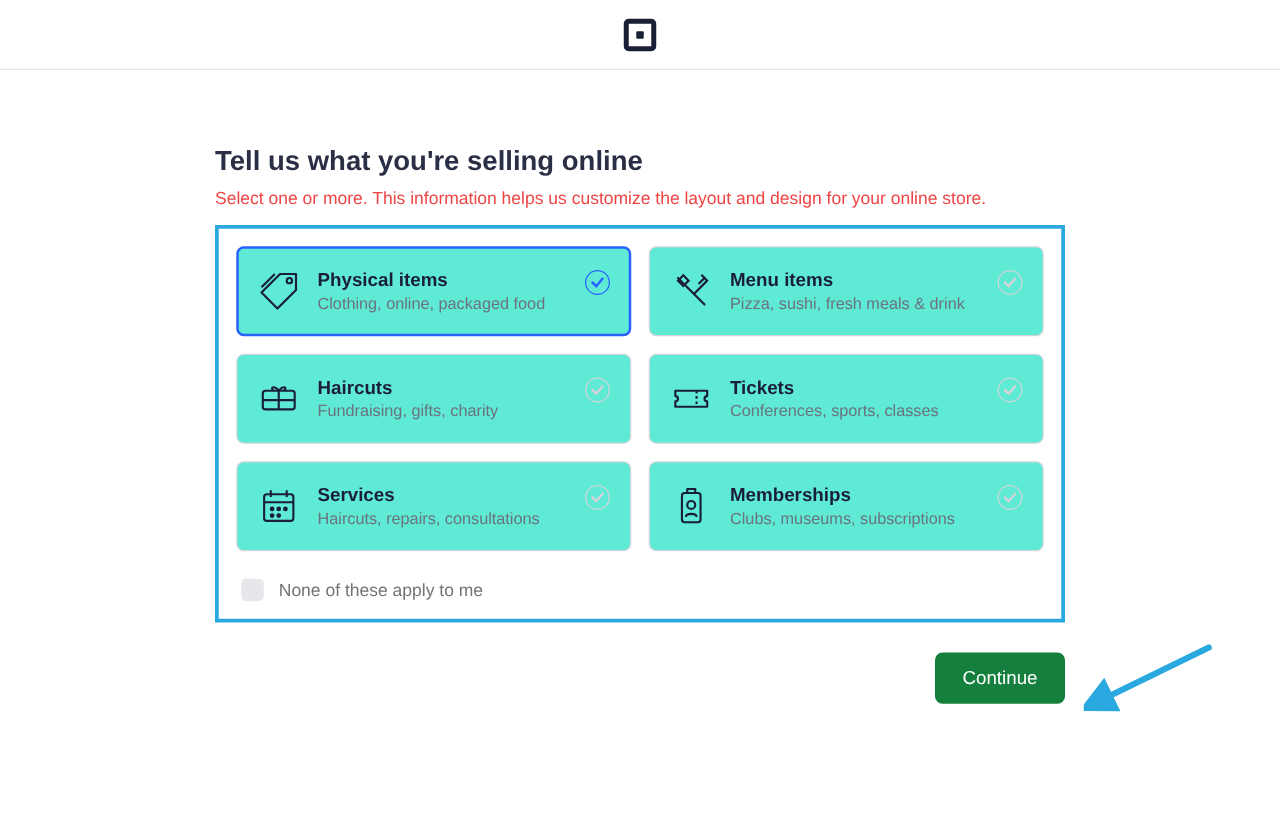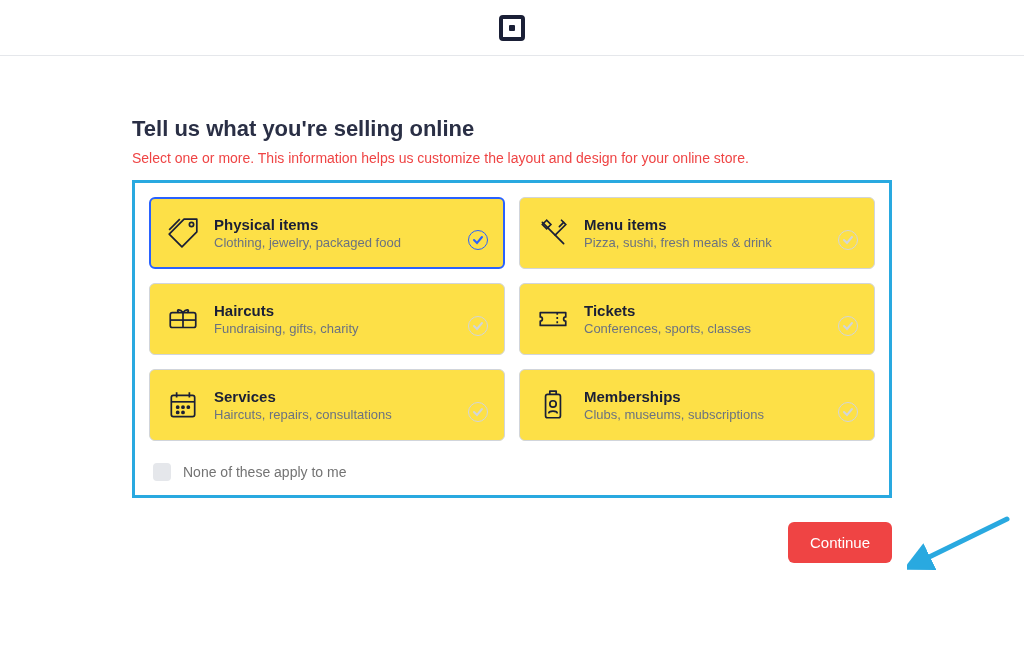--- a/index.html
+++ b/index.html
@@ -30,21 +30,21 @@
     content: "";
     position: absolute;
     left: 50%; top: 50%;
     width: 6px; height: 6px;
     background: #1a1f36;
     transform: translate(-50%,-50%);
     border-radius: 1px;
   }
 
   .container {
-    width: 760px;
+    width: 680px;
     margin: 60px auto 0;
     position: relative;
   }
 
   h1 {
     font-size: 22px;
     font-weight: 600;
     color: #2a2f45;
     margin-bottom: 8px;
   }
@@ -63,23 +63,23 @@
     display: grid;
     grid-template-columns: 1fr 1fr;
     gap: 14px;
   }
 
   .card {
     border: 1px solid #d1d5db;
     border-radius: 6px;
     padding: 18px 16px;
     display: flex;
-    align-items: flex-end;
+    align-items: flex-start;
     cursor: pointer;
-    background: #fde047;
+    background: #5eead4;
     gap: 14px;
     position: relative;
   }
   .card.selected {
     border: 2px solid #2962ff;
     padding: 17px 15px;
   }
   .card-icon {
     width: 34px; height: 34px;
     flex-shrink: 0;
@@ -126,21 +126,21 @@
     font-size: 14px;
     color: #737373;
   }
 
   .footer {
     display: flex;
     justify-content: flex-end;
     margin-top: 24px;
   }
   .continue {
-    background: #ef4444;
+    background: #15803d;
     color: #fff;
     border: none;
     padding: 12px 22px;
     border-radius: 6px;
     font-size: 15px;
     font-weight: 500;
     cursor: pointer;
   }
 
   
@@ -170,21 +170,21 @@
       <div class="card selected">
         <span class="card-icon">
           <svg viewBox="0 0 32 32" width="34" height="34" fill="none" stroke="currentColor" stroke-width="1.6" stroke-linejoin="round">
             <path d="M17 3 L29 3 L29 15 L15 29 L3 17 Z"></path>
             <circle cx="24" cy="8" r="2"></circle>
             <path d="M13 3 L3 13"></path>
           </svg>
         </span>
         <div class="card-text">
           <div class="card-title">Physical items</div>
-          <div class="card-desc">Clothing, jewelry, packaged food</div>
+          <div class="card-desc">Clothing, online, packaged food</div>
         </div>
         <span class="check on">
           <svg width="12" height="12" viewBox="0 0 12 12">
               <path d="M2 6 L5 9 L10 3" fill="none" stroke="currentColor" stroke-width="2" stroke-linecap="round"></path>
             </svg>
         </span>
       </div>
 
       <div class="card">
         <span class="card-icon">

